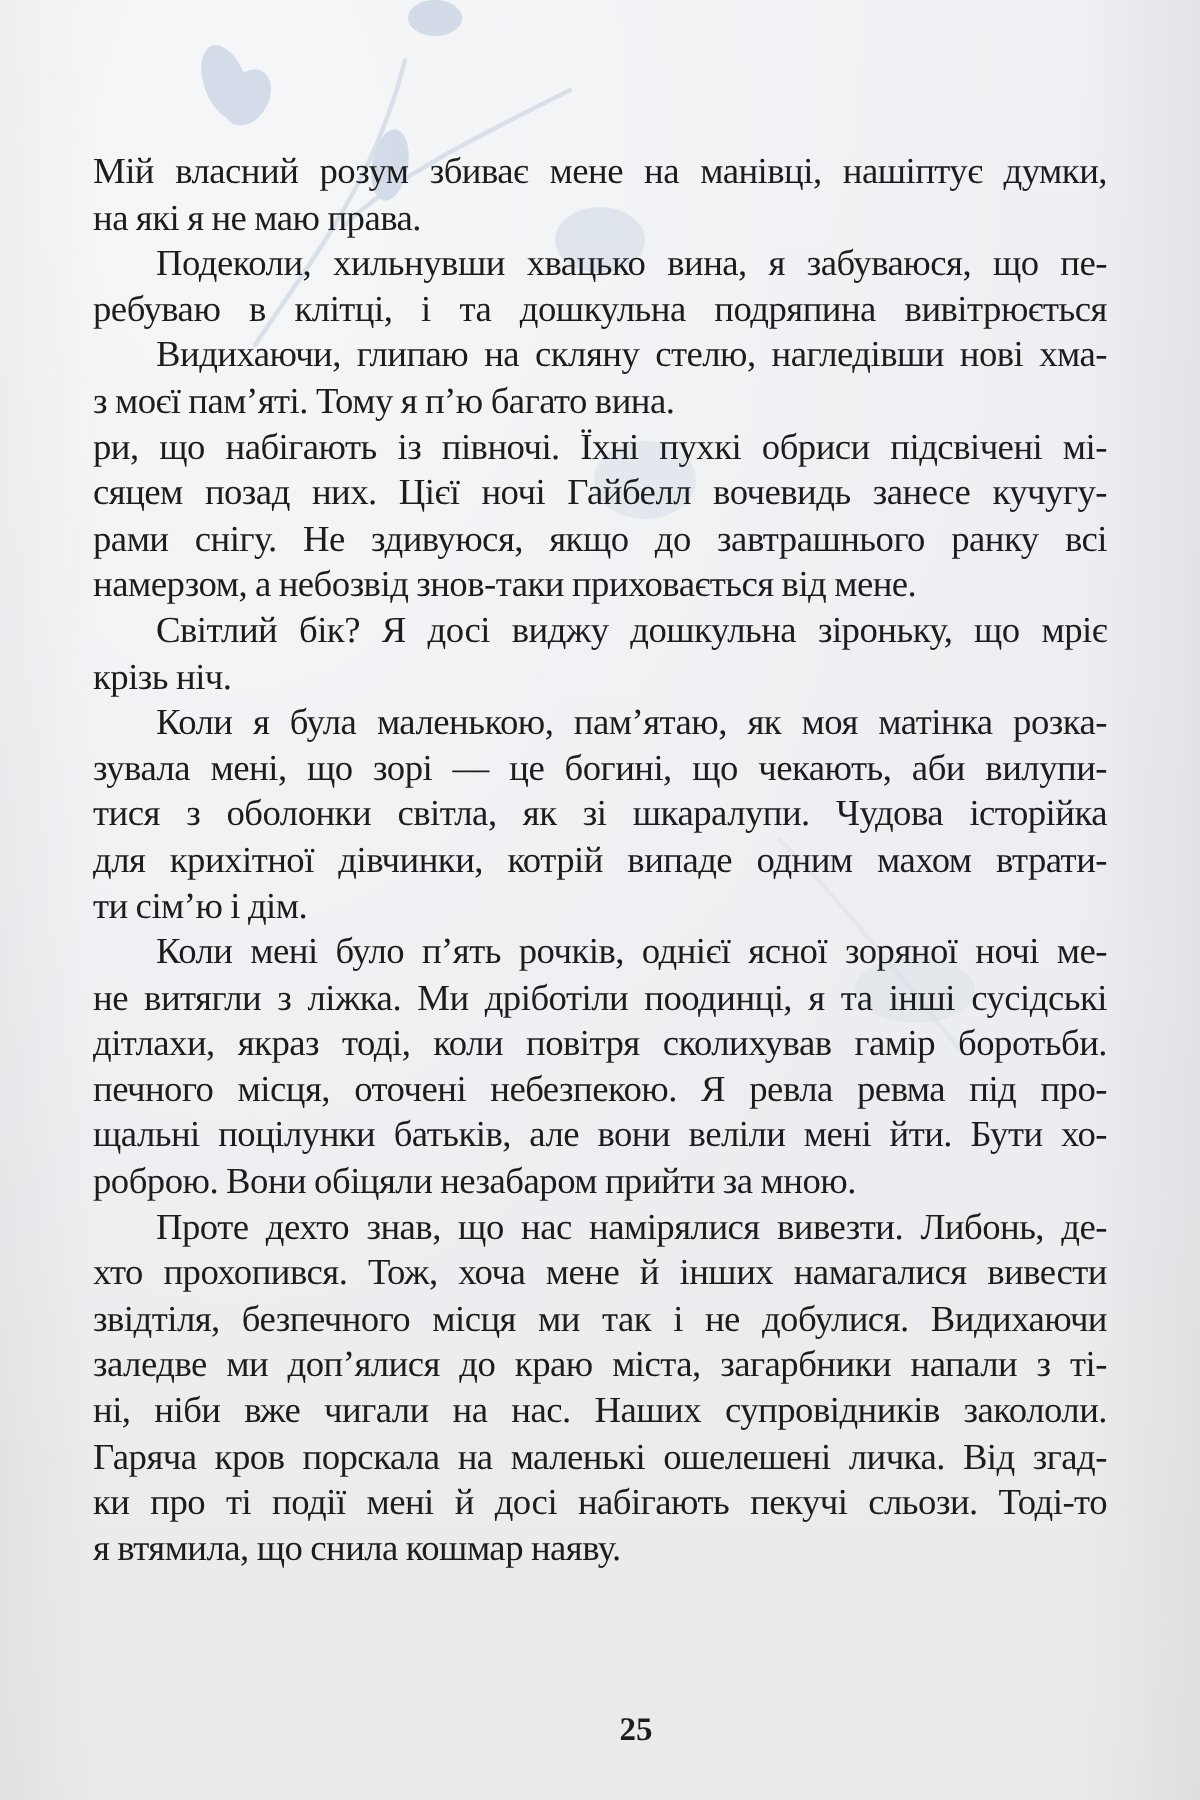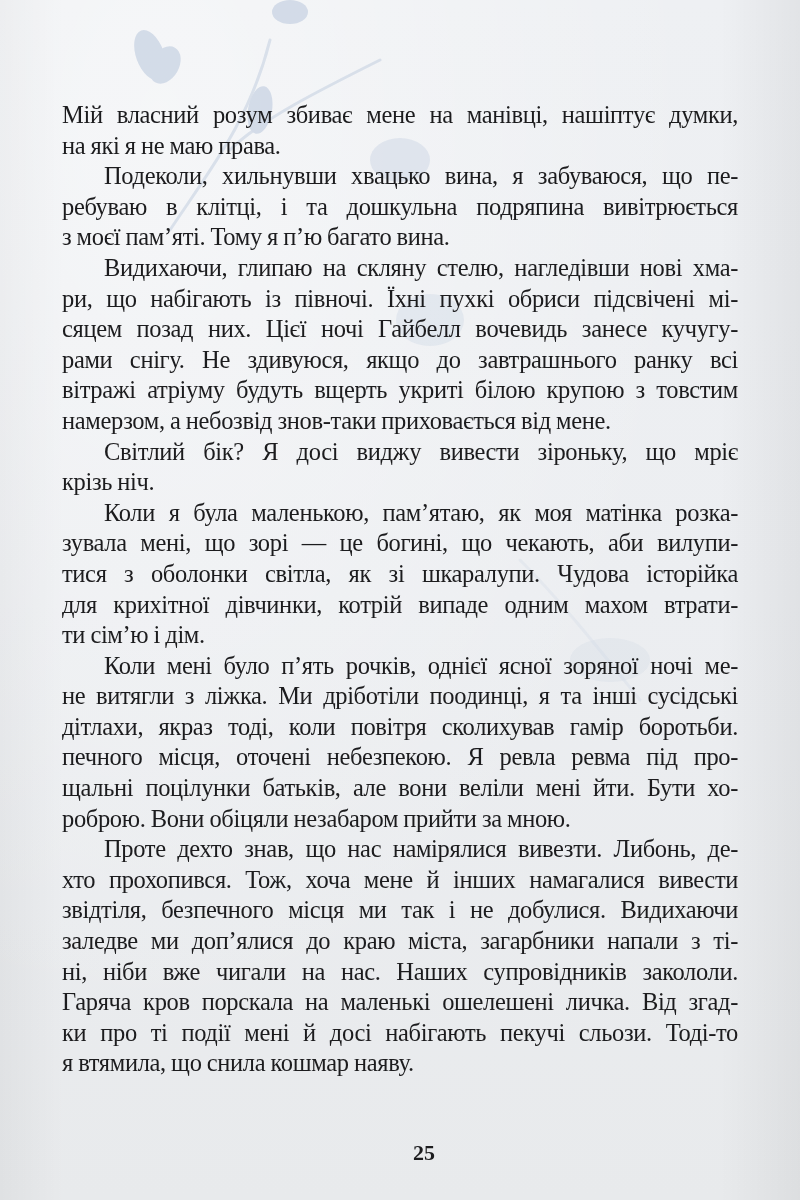--- a/index.html
+++ b/index.html
@@ -62,28 +62,27 @@
   </g>
 </svg>
 
 <div class="bleed" style="top:140px;"></div>
 
 <div class="text-block">
   <div class="line">Мій власний розум збиває мене на манівці, нашіптує думки,</div>
   <div class="line last">на які я не маю права.</div>
   <div class="line indent">Подеколи, хильнувши хвацько вина, я забуваюся, що пе-</div>
   <div class="line">ребуваю в клітці, і та дошкульна подряпина вивітрюється</div>
+  <div class="line indent">Видихаючи, глипаю на скляну стелю, нагледівши нові хма-</div>
   <div class="line last">з моєї пам’яті. Тому я п’ю багато вина.</div>
-  <div class="line indent">Видихаючи, глипаю на скляну стелю, нагледівши нові хма-</div>
   <div class="line">ри, що набігають із півночі. Їхні пухкі обриси підсвічені мі-</div>
   <div class="line">сяцем позад них. Цієї ночі Гайбелл вочевидь занесе кучугу-</div>
   <div class="line">рами снігу. Не здивуюся, якщо до завтрашнього ранку всі</div>
-  <div class="line">вітражі атріуму будуть вщерть укриті білою крупою з товстим</div>
   <div class="line last">намерзом, а небозвід знов-таки приховається від мене.</div>
-  <div class="line indent">Світлий бік? Я досі виджу вивести зіроньку, що мріє</div>
+  <div class="line indent">Світлий бік? Я досі виджу дошкульна зіроньку, що мріє</div>
   <div class="line last">крізь ніч.</div>
   <div class="line indent">Коли я була маленькою, пам’ятаю, як моя матінка розка-</div>
   <div class="line">зувала мені, що зорі — це богині, що чекають, аби вилупи-</div>
   <div class="line">тися з оболонки світла, як зі шкаралупи. Чудова історійка</div>
   <div class="line">для крихітної дівчинки, котрій випаде одним махом втрати-</div>
   <div class="line last">ти сім’ю і дім.</div>
   <div class="line indent">Коли мені було п’ять рочків, однієї ясної зоряної ночі ме-</div>
   <div class="line">не витягли з ліжка. Ми дріботіли поодинці, я та інші сусідські</div>
   <div class="line">дітлахи, якраз тоді, коли повітря сколихував гамір боротьби.</div>
   <div class="line">печного місця, оточені небезпекою. Я ревла ревма під про-</div>

